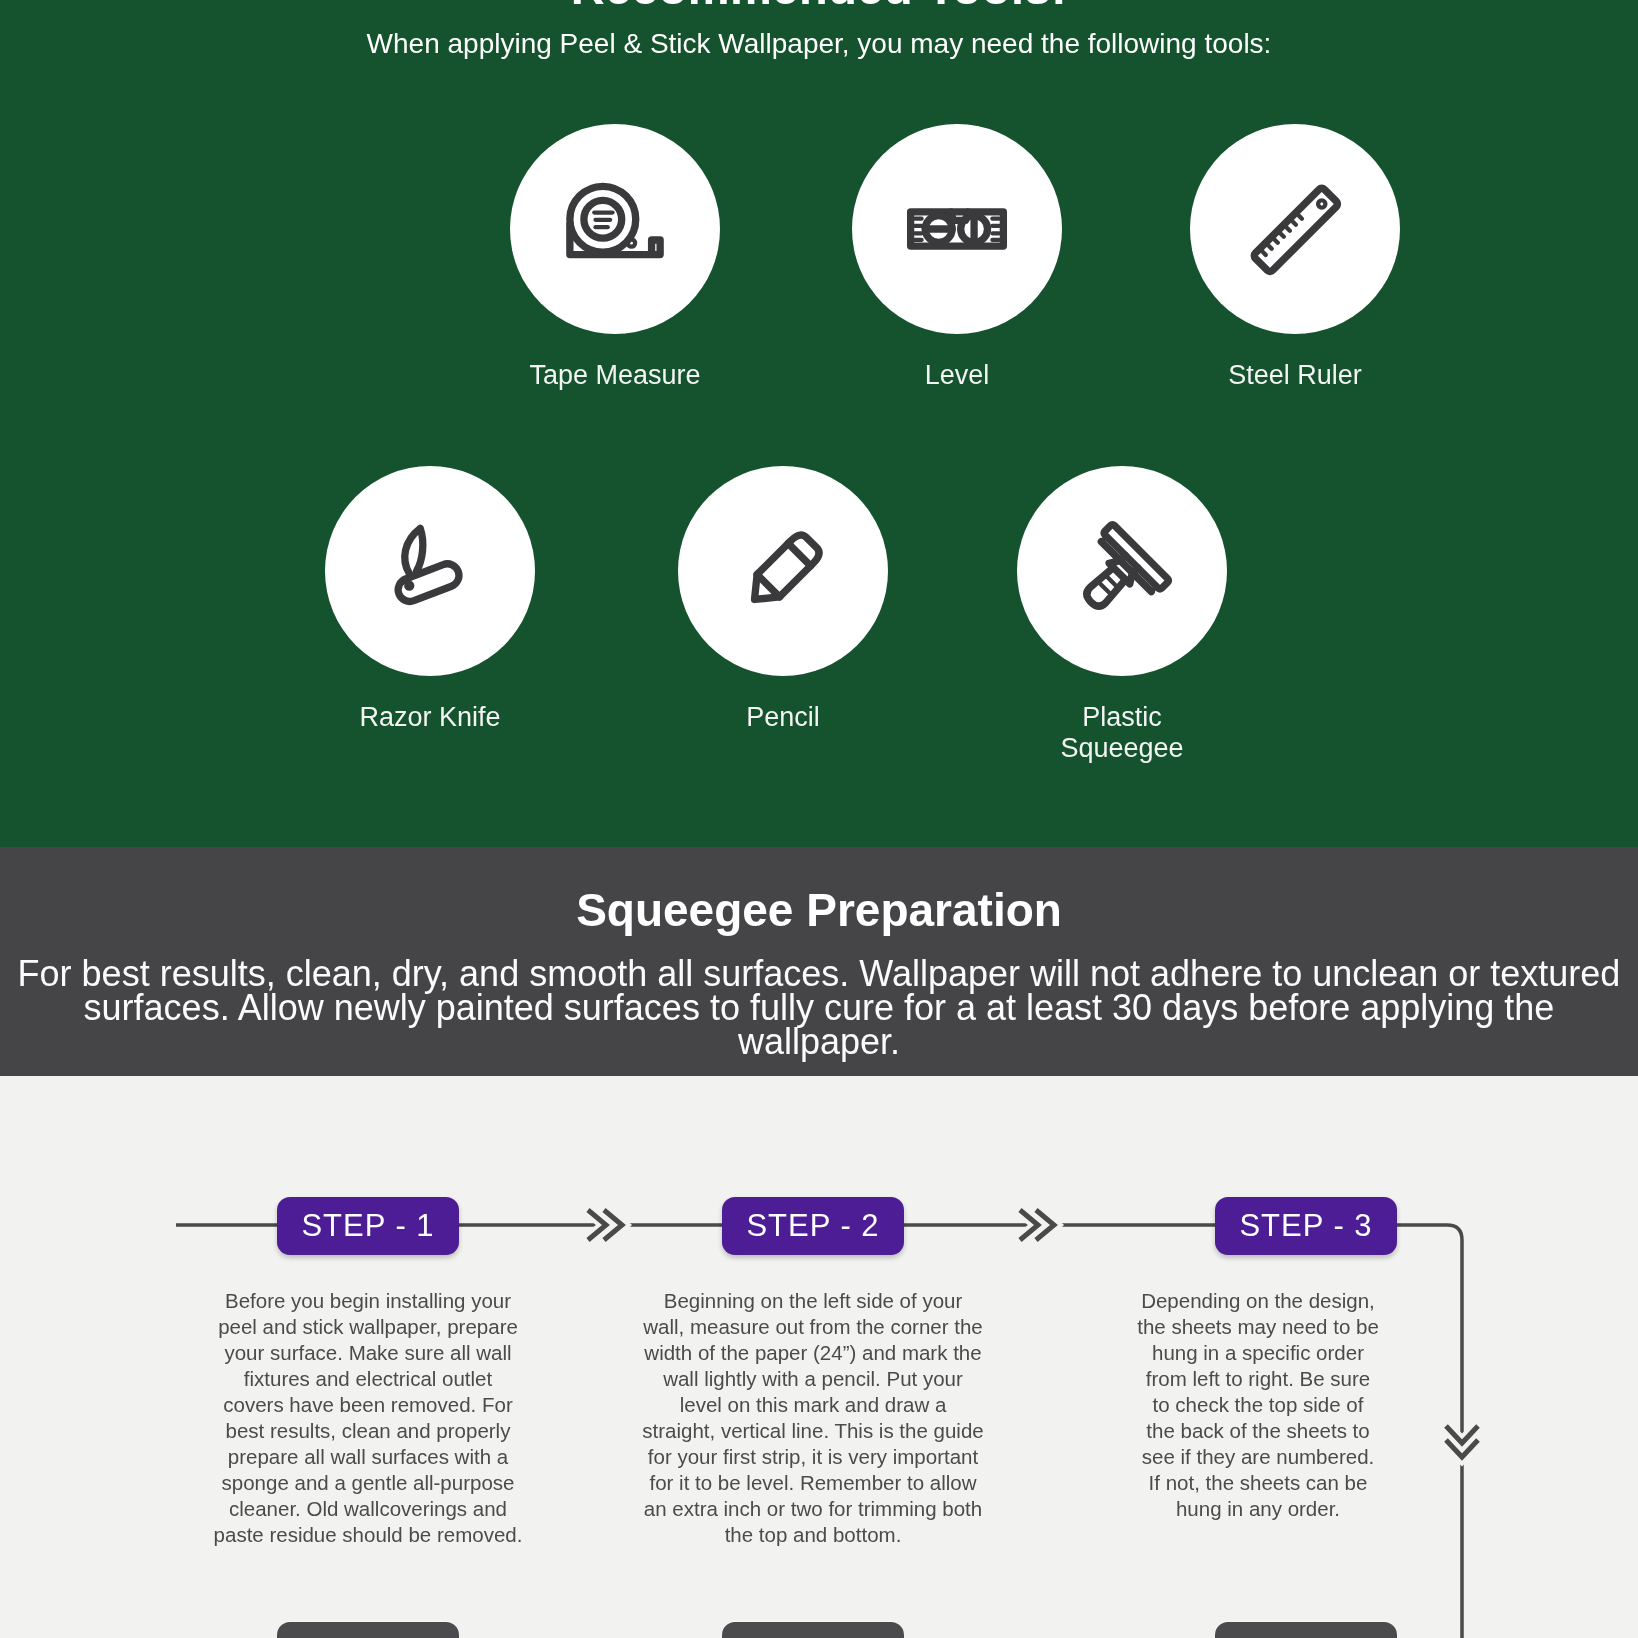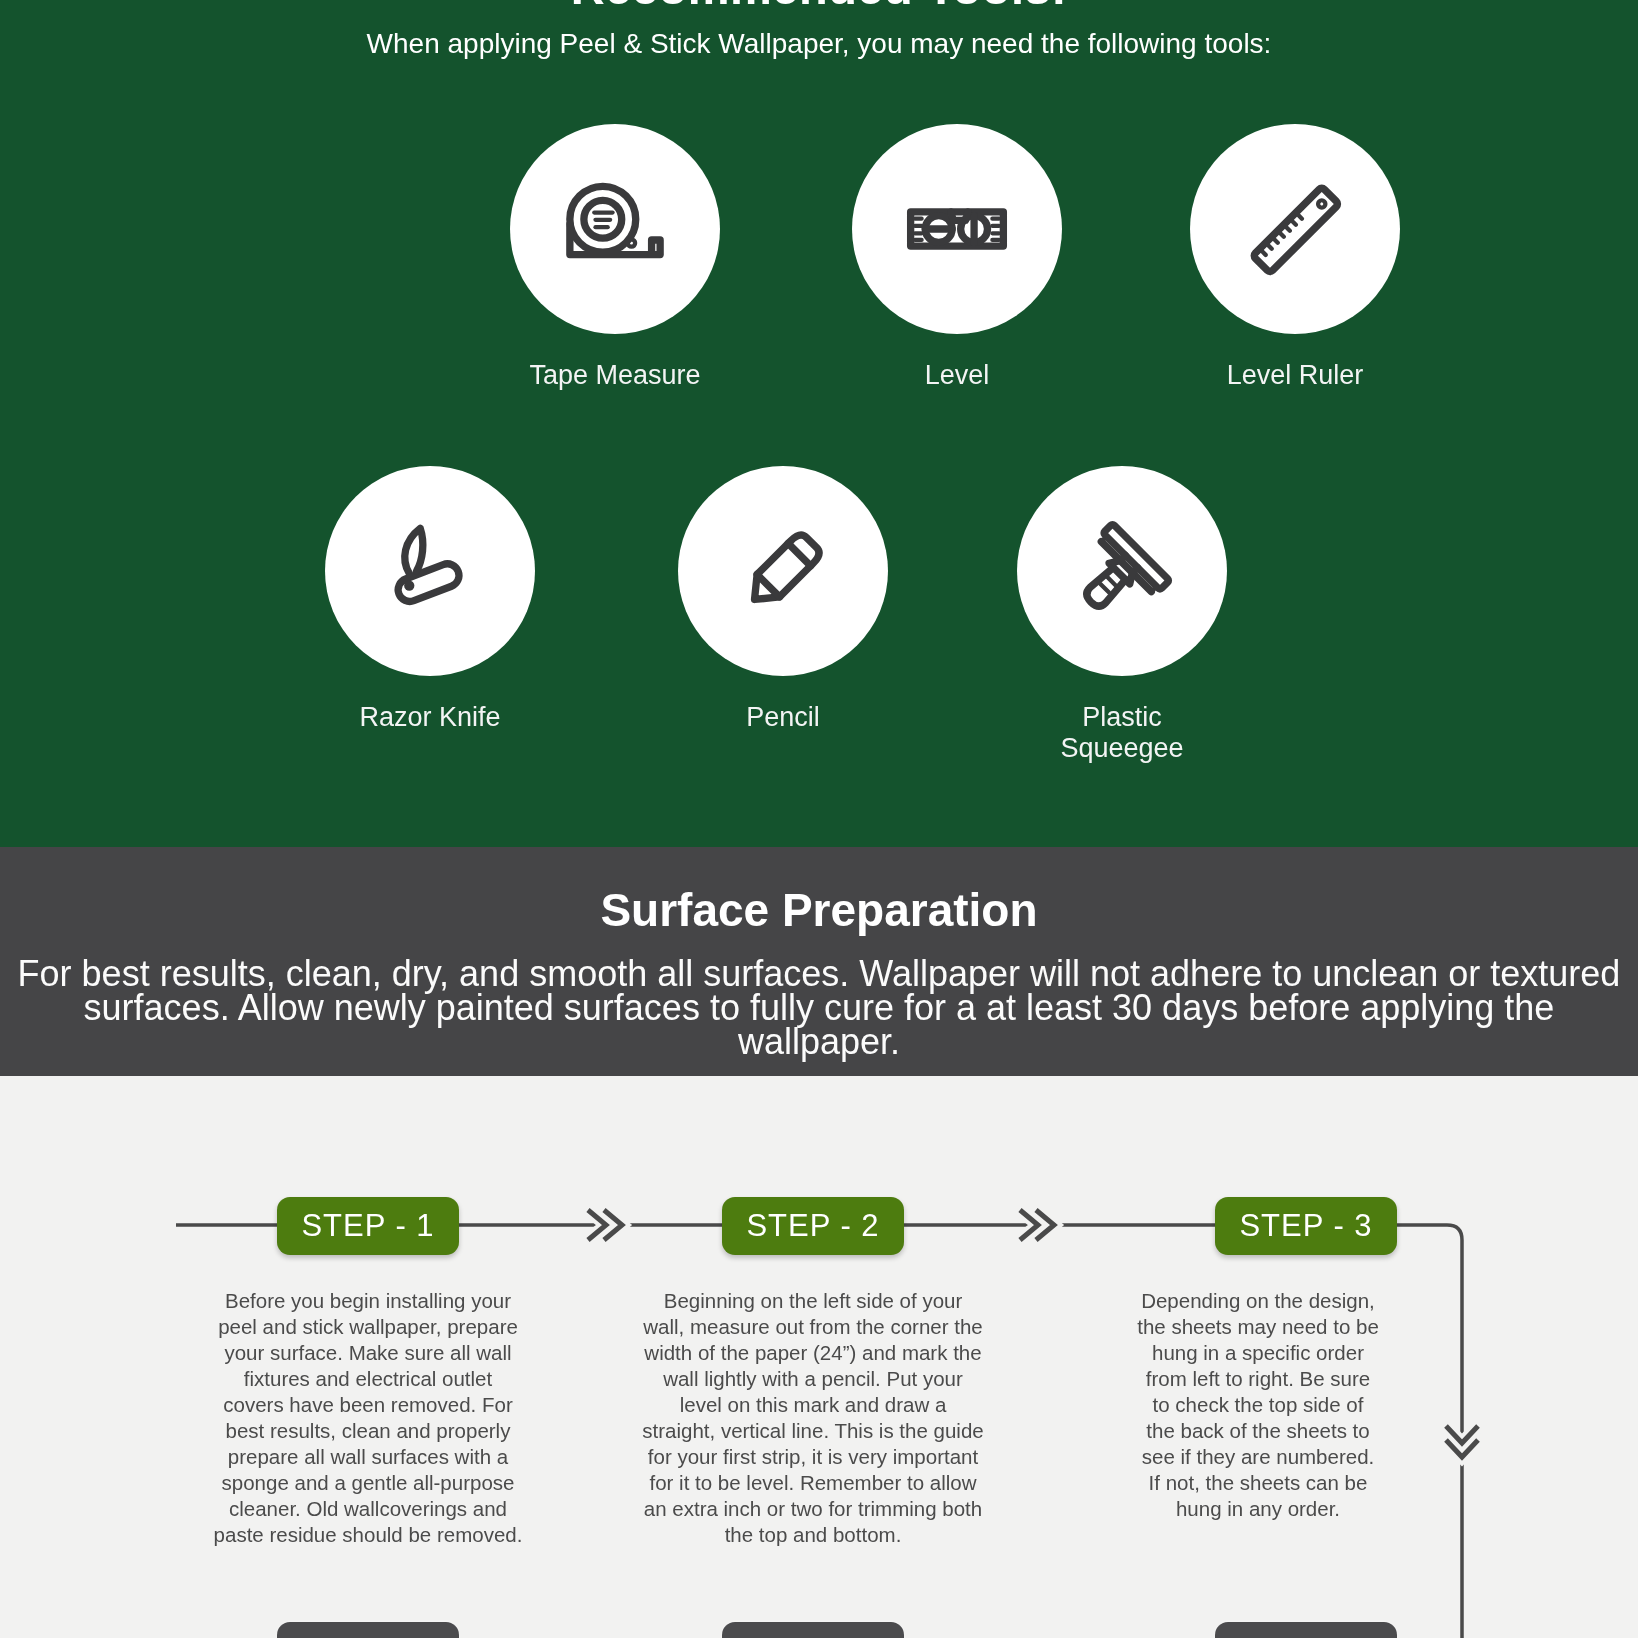--- a/index.html
+++ b/index.html
@@ -25,21 +25,21 @@
   .icon-fill{fill:#3a3a3c;stroke:none;}
 
   
   .prep-section{position:relative;width:100%;height:229px;background:#454547;overflow:hidden;text-align:center;}
   .prep-title{margin:0;padding-top:36px;font-size:46px;font-weight:bold;color:#ffffff;}
   .prep-desc{margin:20px auto 0;font-size:36px;line-height:34px;color:#fbfbfb;white-space:pre-line;}
 
   
   .steps-section{position:relative;width:100%;height:562px;background:#f2f2f1;overflow:hidden;}
   .flow-svg{position:absolute;top:0;left:0;pointer-events:none;}
-  .step-badge{position:absolute;top:121px;width:182px;height:58px;background:#4d7c0f;border-radius:13px;
+  .step-badge{position:absolute;top:121px;width:182px;height:58px;background:#4c1d95;border-radius:13px;
     display:flex;align-items:center;justify-content:center;color:#ffffff;font-size:31px;letter-spacing:1px;
     box-shadow:0 3px 5px rgba(0,0,0,.22);}
   .b1{left:277px;} .b2{left:722px;} .b3{left:1215px;}
   .step-text{position:absolute;top:212px;width:440px;text-align:center;
     font-size:20.5px;line-height:26px;color:#4b4b4b;white-space:pre-line;}
   .t1{left:148px;} .t2{left:593px;} .t3{left:1038px;}
   .partial-badge{position:absolute;top:546px;width:182px;height:58px;background:#4b4b4d;border-radius:13px;
     box-shadow:0 -1px 2px rgba(255,255,255,.35);}
 </style>
 </head>
@@ -86,21 +86,21 @@
     <div class="tool-item r1 p4">
       <div class="tool-circle">
         <svg viewBox="0 0 100 100">
           <g transform="rotate(-45 50 50)">
             <rect class="icon-stroke" x="10" y="41" width="80" height="20" rx="3"></rect>
             <path class="icon-thin" d="M18 41 V48 M25 41 V48 M32 41 V48 M39 41 V48 M46 41 V48 M53 41 V48 M60 41 V48"></path>
             <circle class="icon-thin" cx="80" cy="51" r="3"></circle>
           </g>
         </svg>
       </div>
-      <div class="tool-label">Level Ruler</div>
+      <div class="tool-label">Steel Ruler</div>
     </div>
 
     <div class="tool-item r2 p5">
       <div class="tool-circle">
         <svg viewBox="0 0 100 100">
           <rect class="icon-stroke" x="23" y="50" width="52" height="19" rx="9.5" transform="rotate(-21 49 60)"></rect>
           <path class="icon-stroke" d="M33 52 C26 40 29 25 42 15 C46 27 44 41 39 50"></path>
           <circle class="icon-fill" cx="33" cy="62" r="4.2"></circle>
         </svg>
       </div>
@@ -131,21 +131,21 @@
             <path class="icon-stroke" d="M43 53 L41 78 Q41 86 50 86 Q59 86 59 78 L57 53" stroke-width="5"></path>
             <path class="icon-thin" d="M45 62 H55 M45 70 H55"></path>
           </g>
         </svg>
       </div>
       <div class="tool-label">Plastic Squeegee</div>
     </div>
   </section>
 
   <section class="prep-section">
-    <h2 class="prep-title">Surface Preparation</h2>
+    <h2 class="prep-title">Squeegee Preparation</h2>
     <p class="prep-desc">For best results, clean, dry, and smooth all surfaces. Wallpaper will not adhere to unclean or textured
 surfaces. Allow newly painted surfaces to fully cure for a at least 30 days before applying the wallpaper.</p>
   </section>
 
   <section class="steps-section">
     <svg class="flow-svg" width="1638" height="562" viewBox="0 0 1638 562">
       <path d="M176 149 H1447 Q1462 149 1462 164 V562" fill="none" stroke="#4a4a4a" stroke-width="3.5"></path>
       <g fill="none" stroke="#f2f2f1" stroke-width="13">
         <path d="M588 134 L606 149 L588 164"></path>
           <path d="M604 134 L622 149 L604 164"></path>

